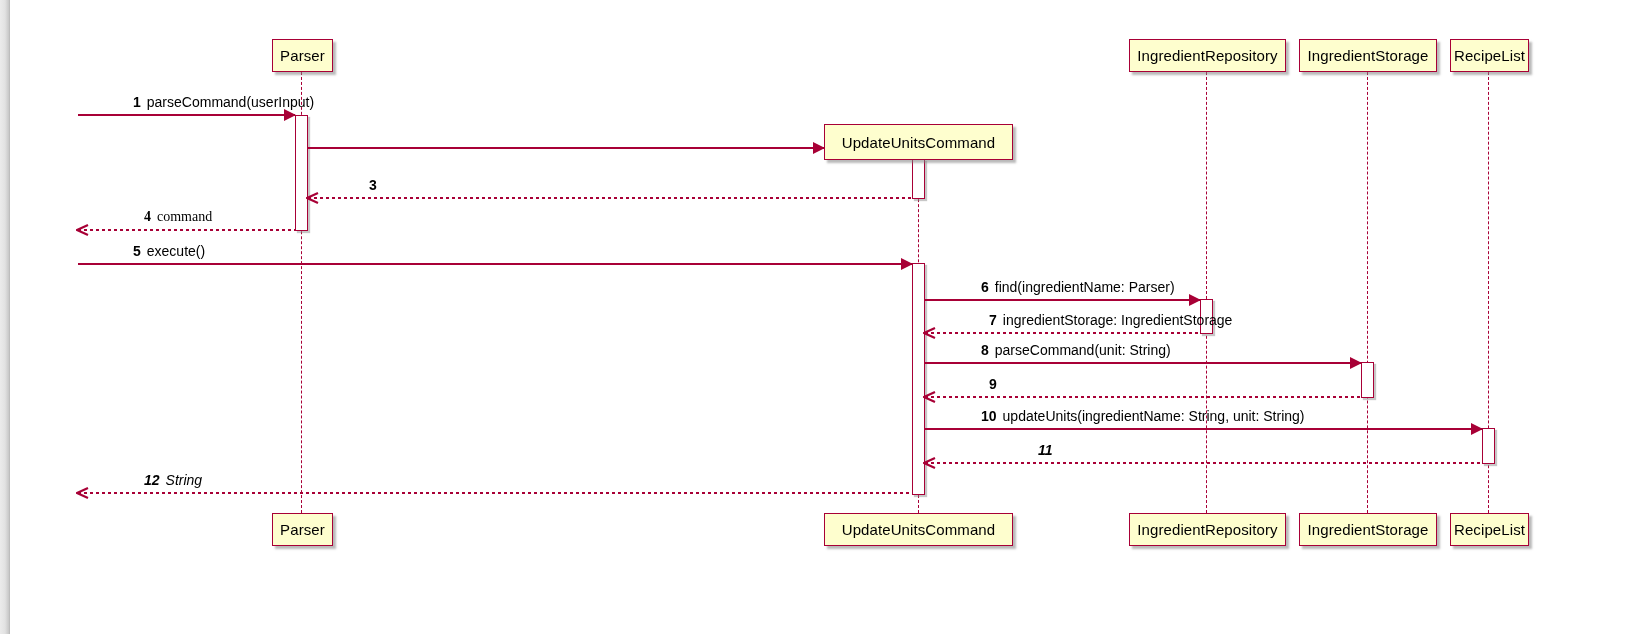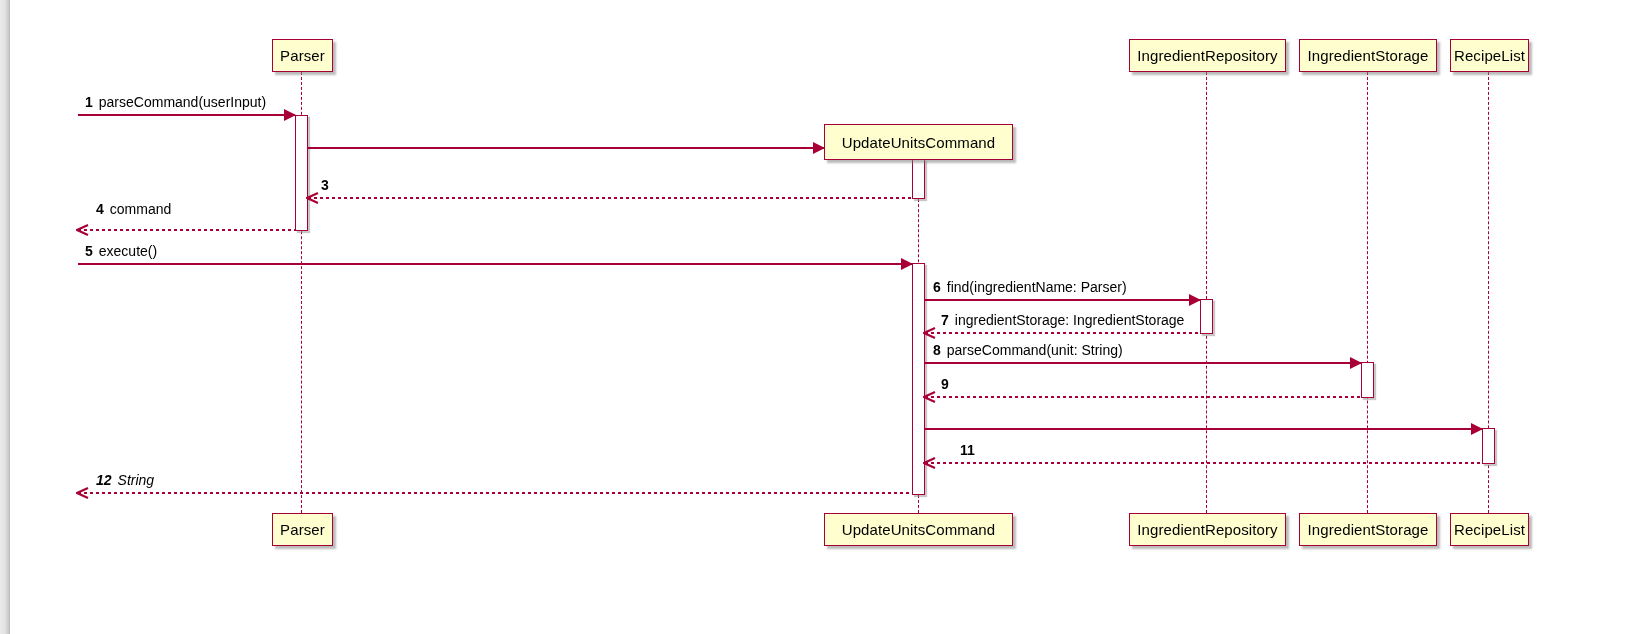--- a/index.html
+++ b/index.html
@@ -39,21 +39,21 @@
   .msg { position:absolute; z-index:3; height:2px; }
   .msg.solid { background:#A80036; }
   .msg.dashed { background:repeating-linear-gradient(90deg,#A80036 0 3px,transparent 3px 6px); }
   .head-right {
     position:absolute; right:-1px; top:-5px; width:0; height:0;
     border-left:12px solid #A80036; border-top:6px solid transparent; border-bottom:6px solid transparent;
   }
   .head-left-svg { position:absolute; left:-2px; top:-6px; }
 
   
-  .mlabel { position:absolute; z-index:5; font-size:14px; white-space:nowrap; color:#000; }
+  .mlabel { position:absolute; z-index:5; font-size:14px; white-space:nowrap; color:#000;margin-left:48px; }
   .mlabel .num { font-weight:bold; margin-right:6px; }
 </style>
 </head>
 <body>
 
 <div class="screen">
   <div class="left-strip"></div>
 
   <div class="diagram">
 
@@ -120,21 +120,21 @@
     </div>
     <div class="mlabel" style="left:321px; top:177px;">
       <span class="num">3</span><span class="txt"></span>
     </div>
 
     <div class="msg dashed" style="left:78px; top:229px; width:217px;">
       <svg class="head-left-svg" width="13" height="14" viewBox="0 0 13 14">
           <path d="M12 2 L1 7 L12 12" fill="none" stroke="#A80036" stroke-width="2.2"></path>
         </svg>
     </div>
-    <div class="mlabel" style="left:96px; top:201px;">
+    <div class="mlabel" style="left:96px; top:209px;font-family:Liberation Serif, serif;">
       <span class="num">4</span><span class="txt">command</span>
     </div>
 
     <div class="msg solid" style="left:78px; top:263px; width:834px;">
       <span class="head-right"></span>
     </div>
     <div class="mlabel" style="left:85px; top:243px;">
       <span class="num">5</span><span class="txt">execute()</span>
     </div>
 
@@ -166,27 +166,30 @@
           <path d="M12 2 L1 7 L12 12" fill="none" stroke="#A80036" stroke-width="2.2"></path>
         </svg>
     </div>
     <div class="mlabel" style="left:941px; top:376px;">
       <span class="num">9</span><span class="txt"></span>
     </div>
 
     <div class="msg solid" style="left:925px; top:428px; width:557px;">
       <span class="head-right"></span>
     </div>
+    <div class="mlabel" style="left:933px; top:408px;">
+      <span class="num">10</span><span class="txt">updateUnits(ingredientName: String, unit: String)</span>
+    </div>
 
     <div class="msg dashed" style="left:925px; top:462px; width:557px;">
       <svg class="head-left-svg" width="13" height="14" viewBox="0 0 13 14">
           <path d="M12 2 L1 7 L12 12" fill="none" stroke="#A80036" stroke-width="2.2"></path>
         </svg>
     </div>
-    <div class="mlabel" style="left:960px; top:442px;">
+    <div class="mlabel" style="left:990px; top:442px;font-style:italic;">
       <span class="num">11</span><span class="txt"></span>
     </div>
 
     <div class="msg dashed" style="left:78px; top:492px; width:834px;">
       <svg class="head-left-svg" width="13" height="14" viewBox="0 0 13 14">
           <path d="M12 2 L1 7 L12 12" fill="none" stroke="#A80036" stroke-width="2.2"></path>
         </svg>
     </div>
     <div class="mlabel" style="left:96px; top:472px;font-style:italic;">
       <span class="num">12</span><span class="txt">String</span>

